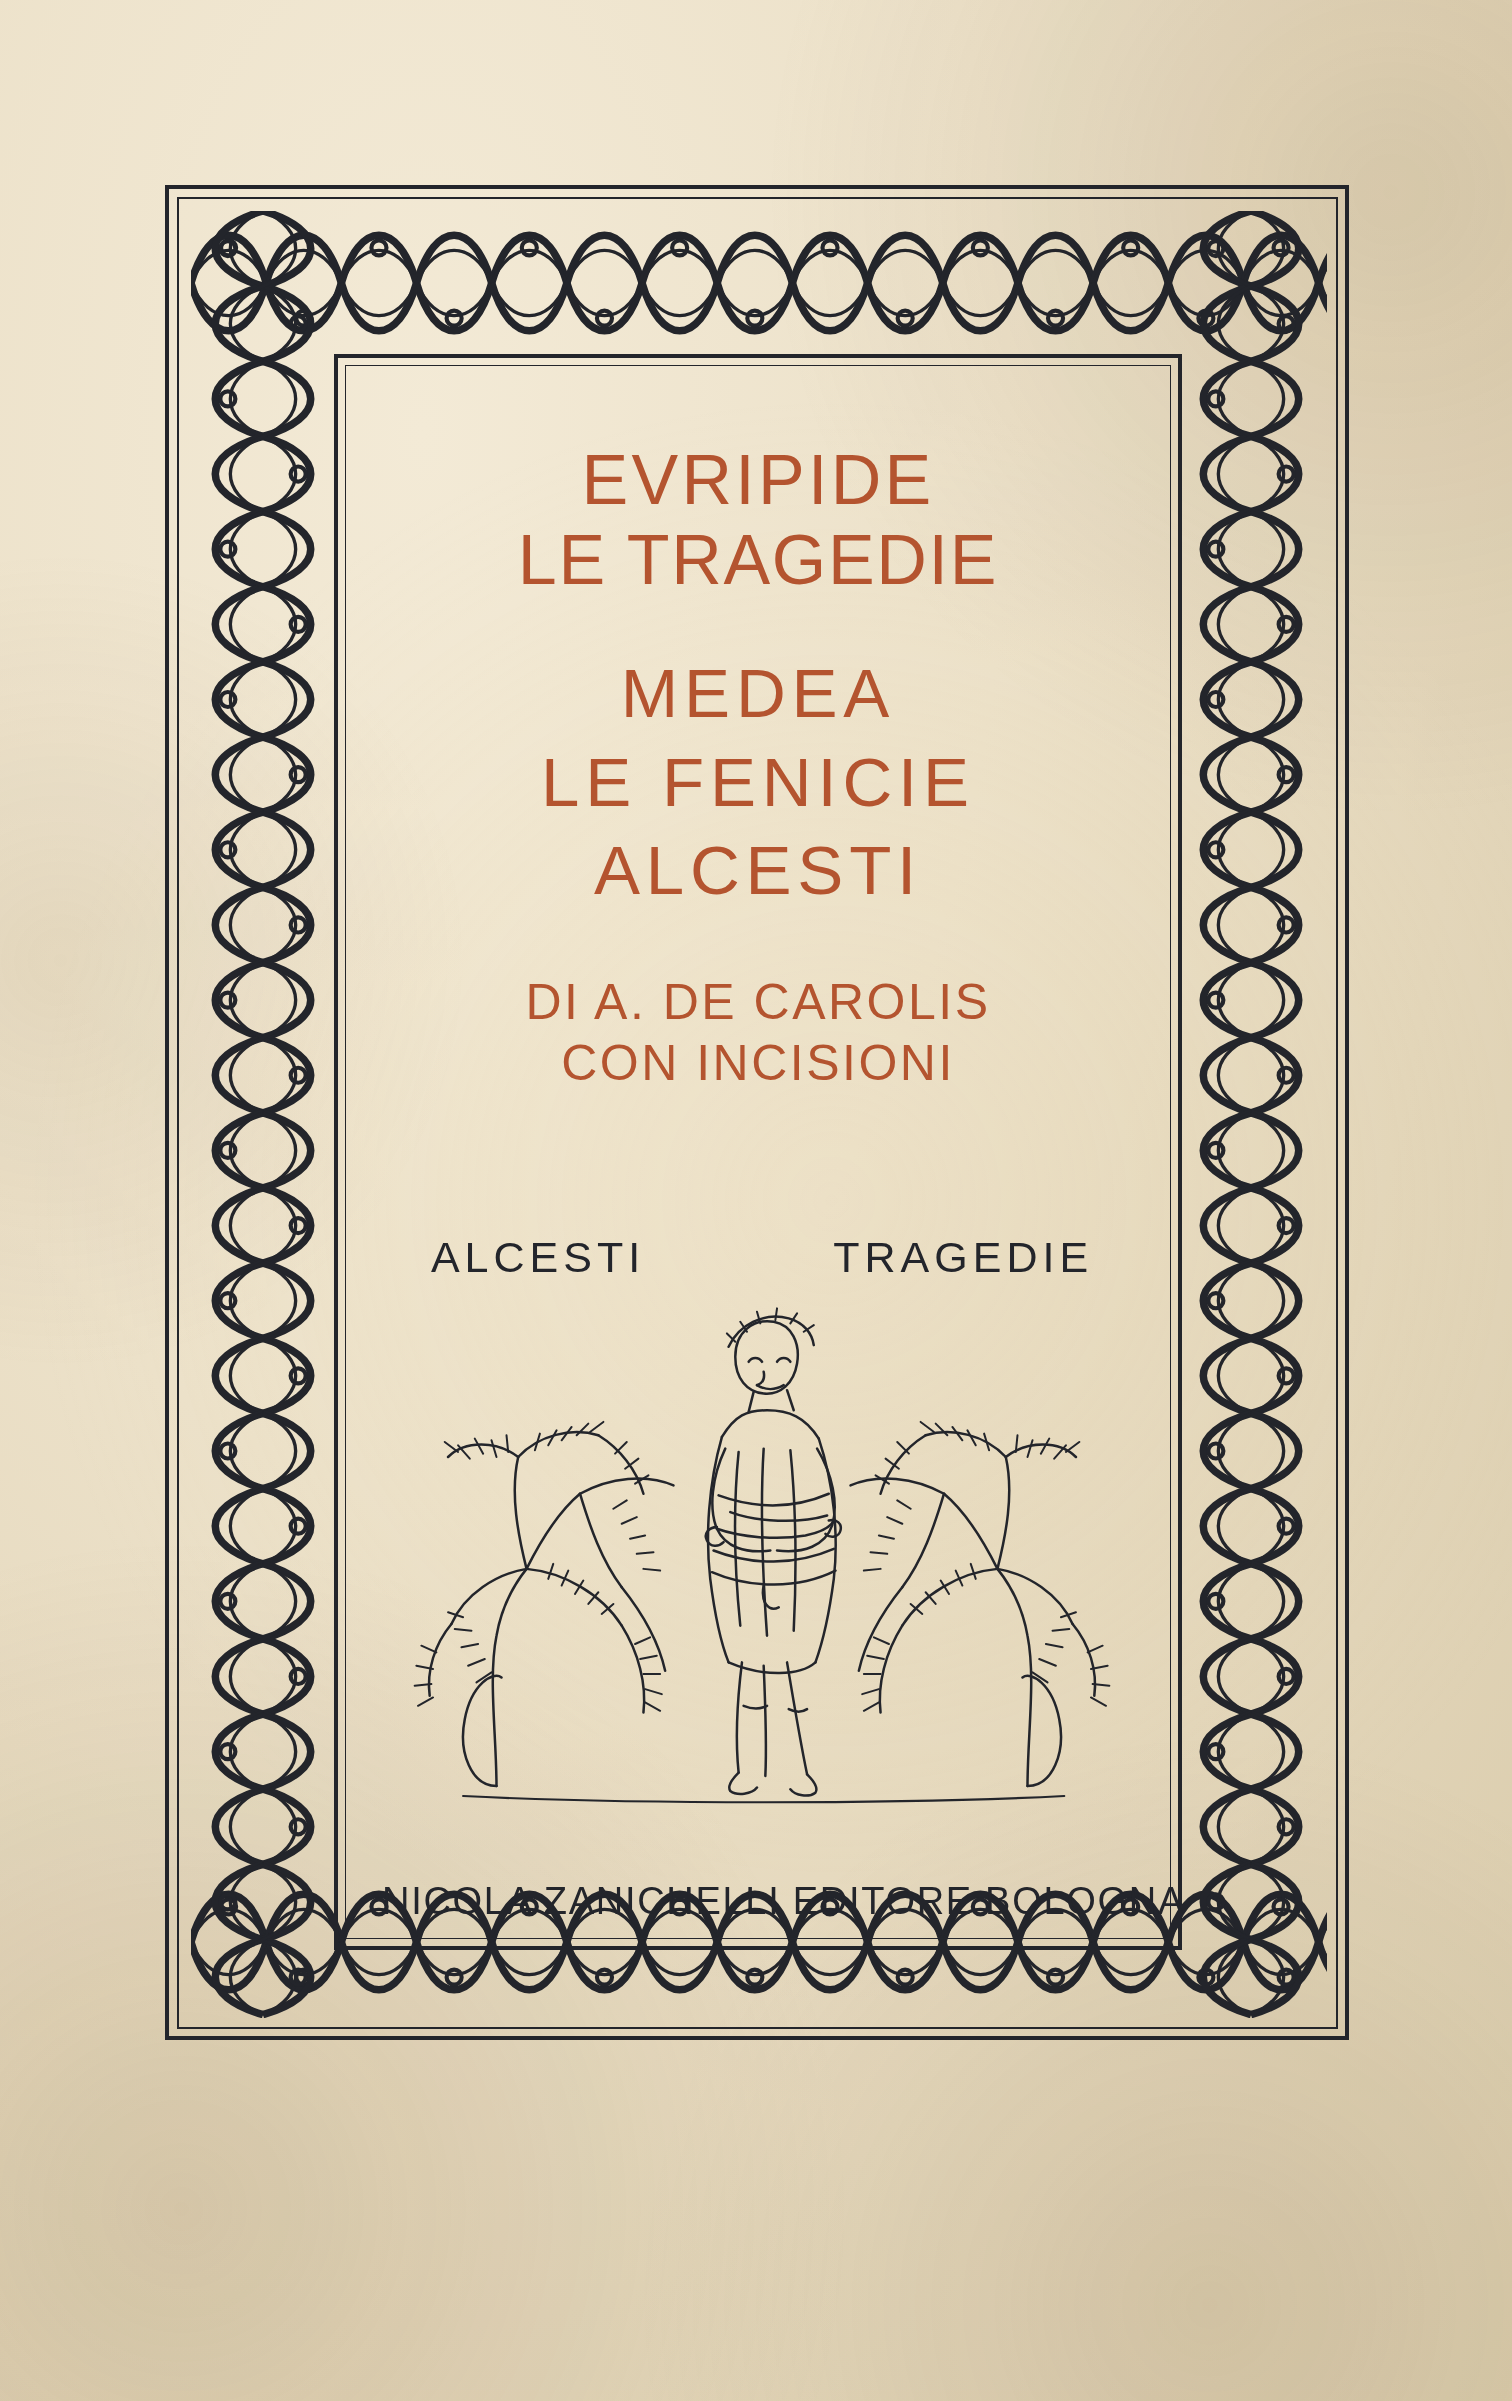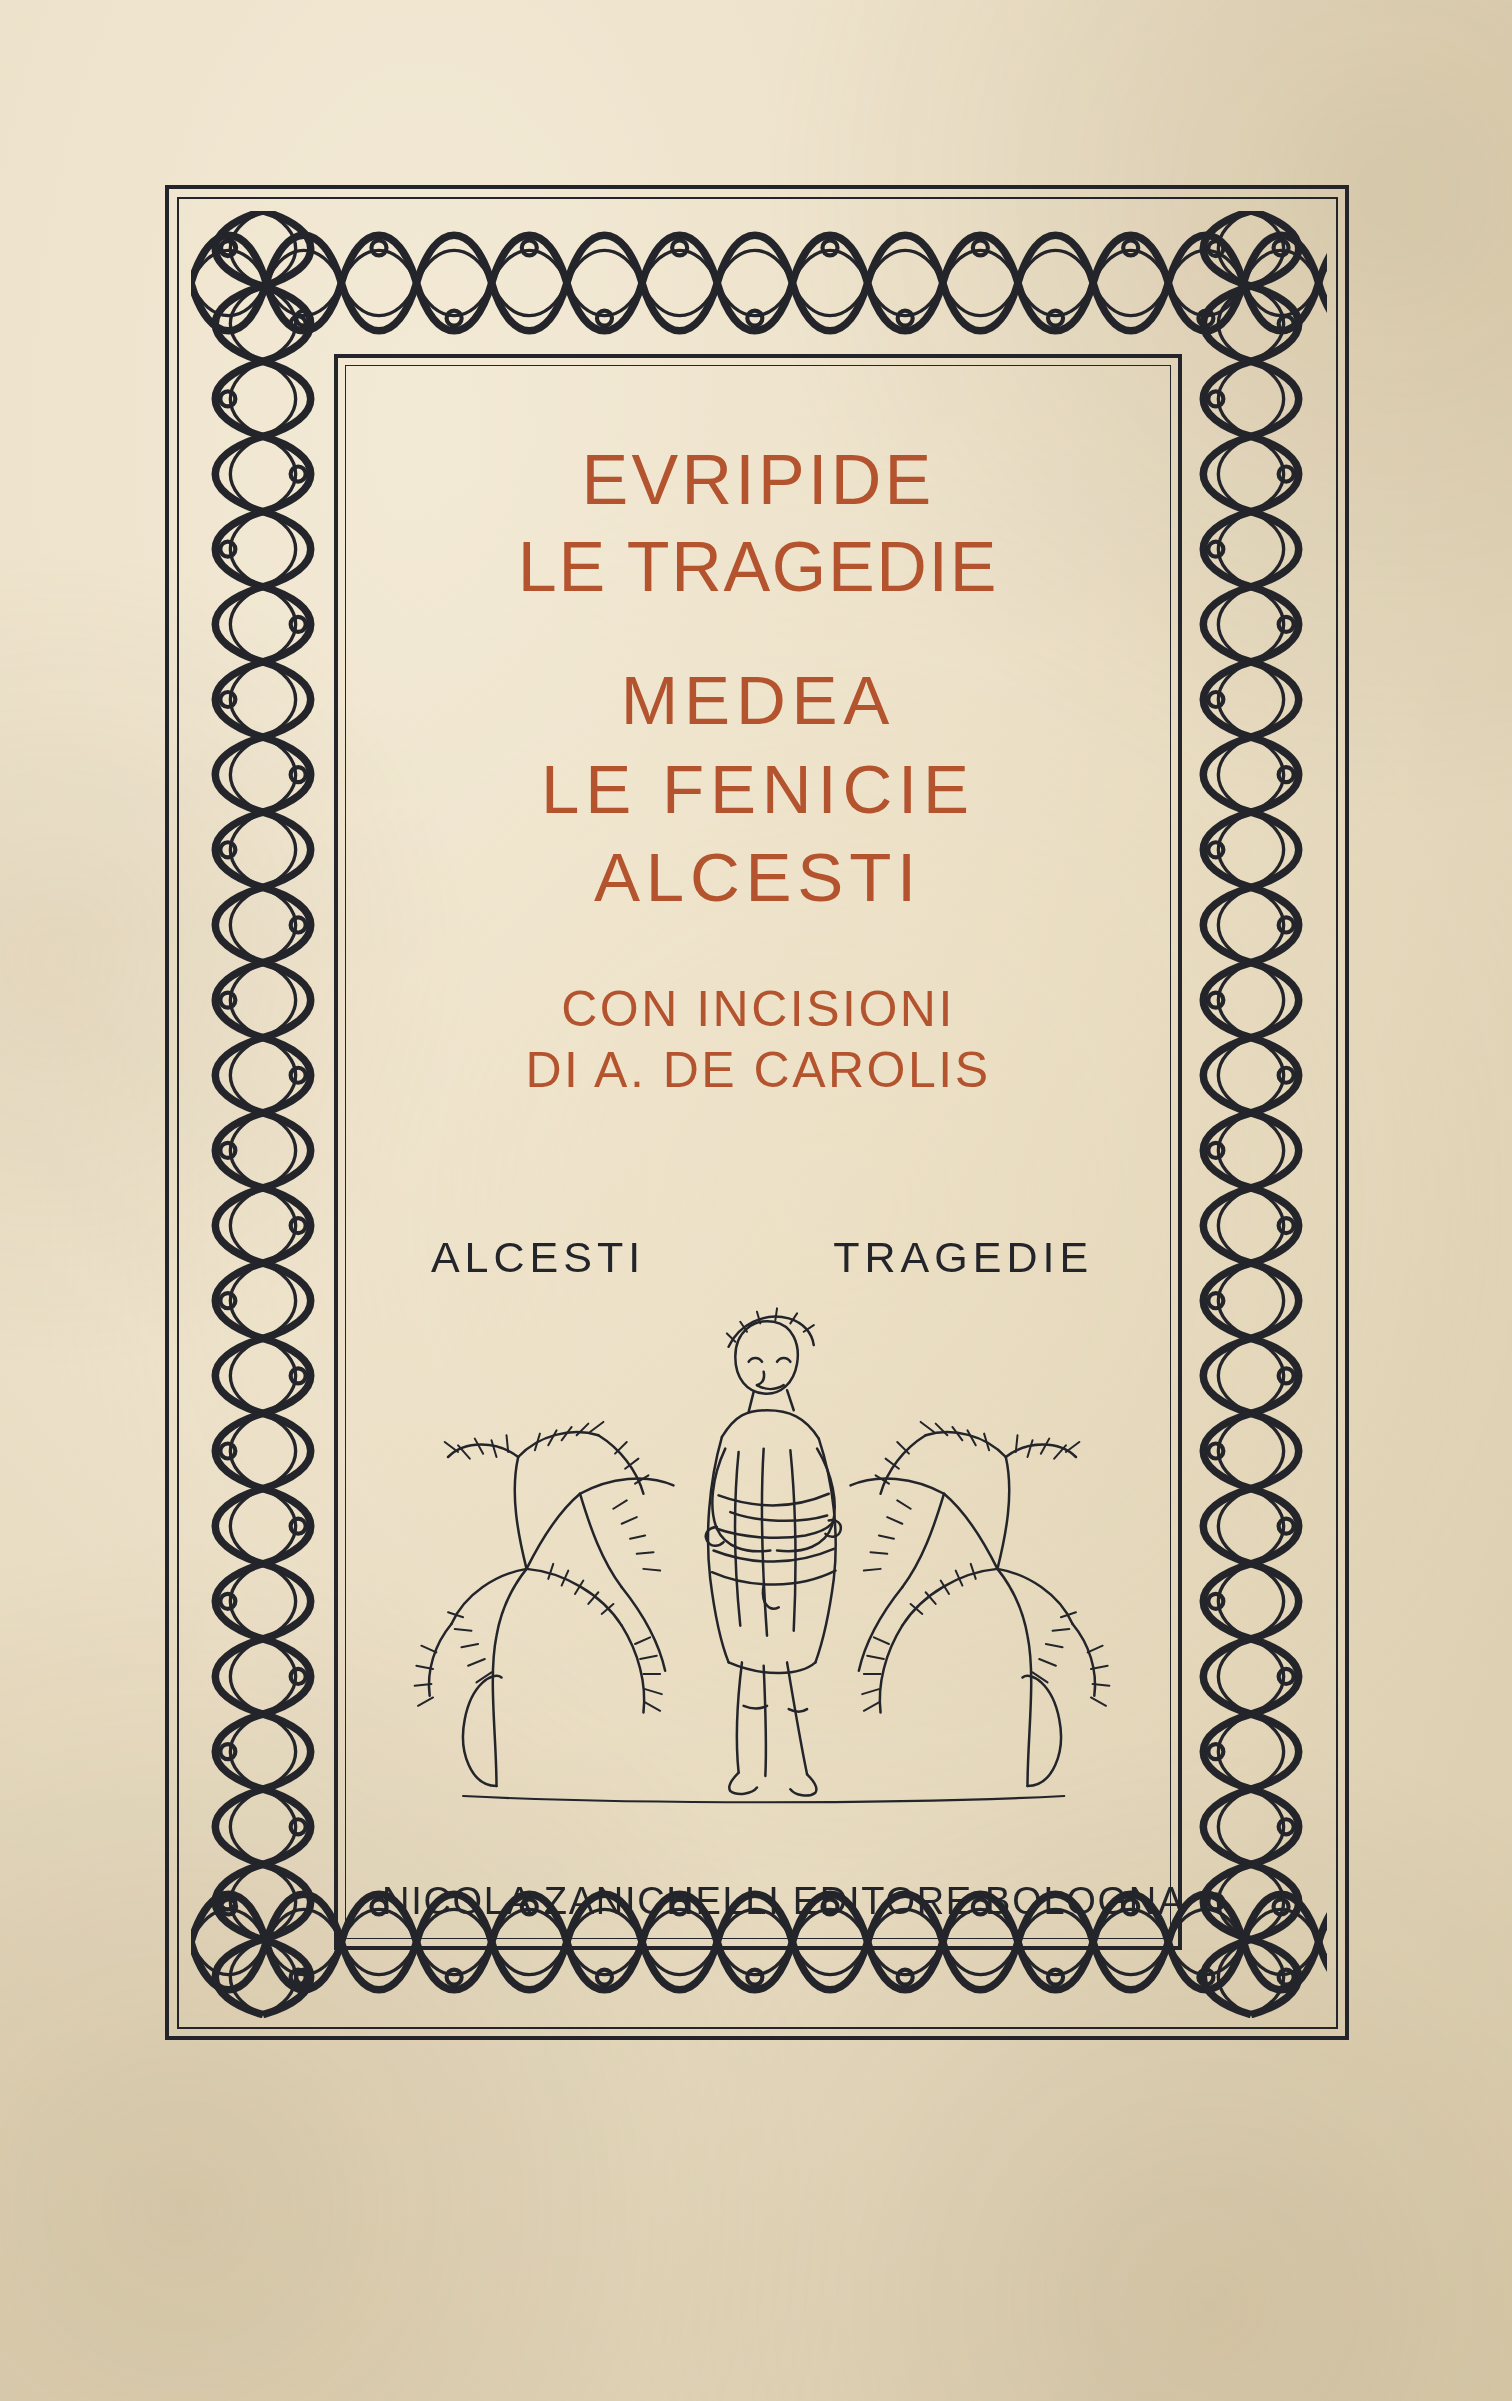--- a/index.html
+++ b/index.html
@@ -103,21 +103,21 @@
     letter-spacing: 2.5px;
   }
   .tline {
     font-family: "Liberation Sans", sans-serif;
     font-weight: 400;
     color: #b4542f;
     line-height: 1.02;
     white-space: nowrap;
   }
   .t-author { font-size: 70px; letter-spacing: 3.3px; }
-  .t-series { font-size: 70px; letter-spacing: 1.7px; margin-top: 16px; }
+  .t-series { font-size: 70px; letter-spacing: 1.7px; margin-top: 9px; }
 
   .works-block {
     margin-top: 62px;
     text-align: center;
   }
   .t-work { font-size: 69px; letter-spacing: 5.8px; margin-top: 18.4px; }
   .t-work:first-child { margin-top: 0; }
 
   .credit-block {
     margin-top: 65px;
@@ -276,22 +276,22 @@
           <div class="tline t-series nowrap">LE TRAGEDIE</div>
         </div>
 
         <div class="works-block">
           <div class="tline t-work nowrap">MEDEA</div>
           <div class="tline t-work nowrap">LE FENICIE</div>
           <div class="tline t-work nowrap">ALCESTI</div>
         </div>
 
         <div class="credit-block">
+          <div class="tline t-credit nowrap">DI A. DE CAROLIS</div>
           <div class="tline t-credit nowrap">CON INCISIONI</div>
-          <div class="tline t-credit nowrap">DI A. DE CAROLIS</div>
         </div>
 
         <div class="device">
 
           <div class="motto">
             <span>ALCESTI</span>
             <span style="display:inline-block;width:155px"></span>
             <span>TRAGEDIE</span>
           </div>
 

